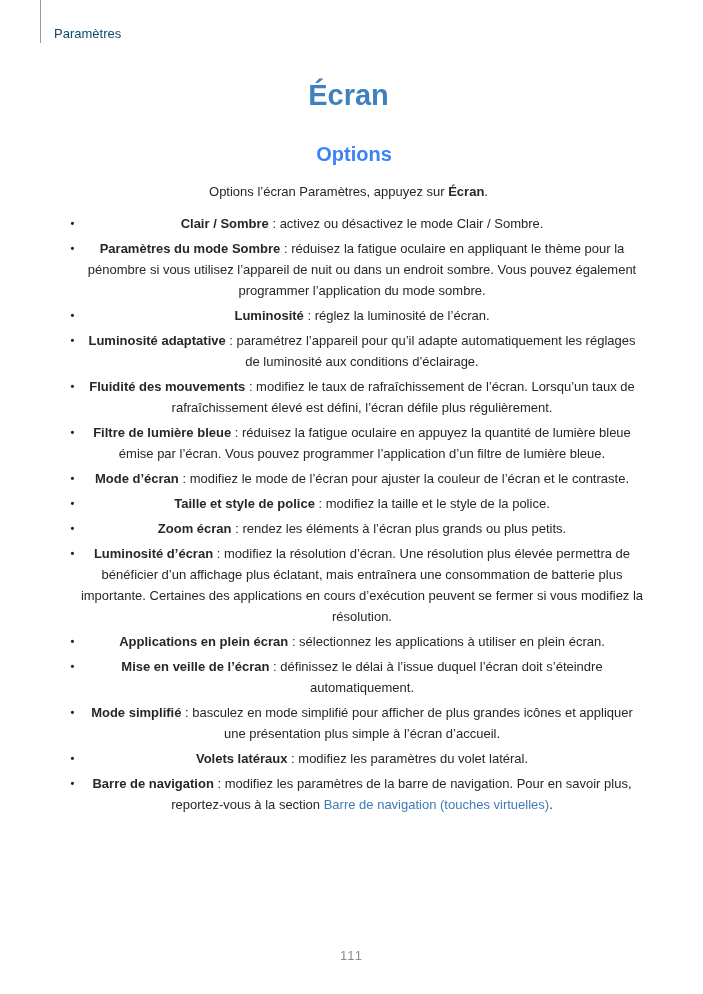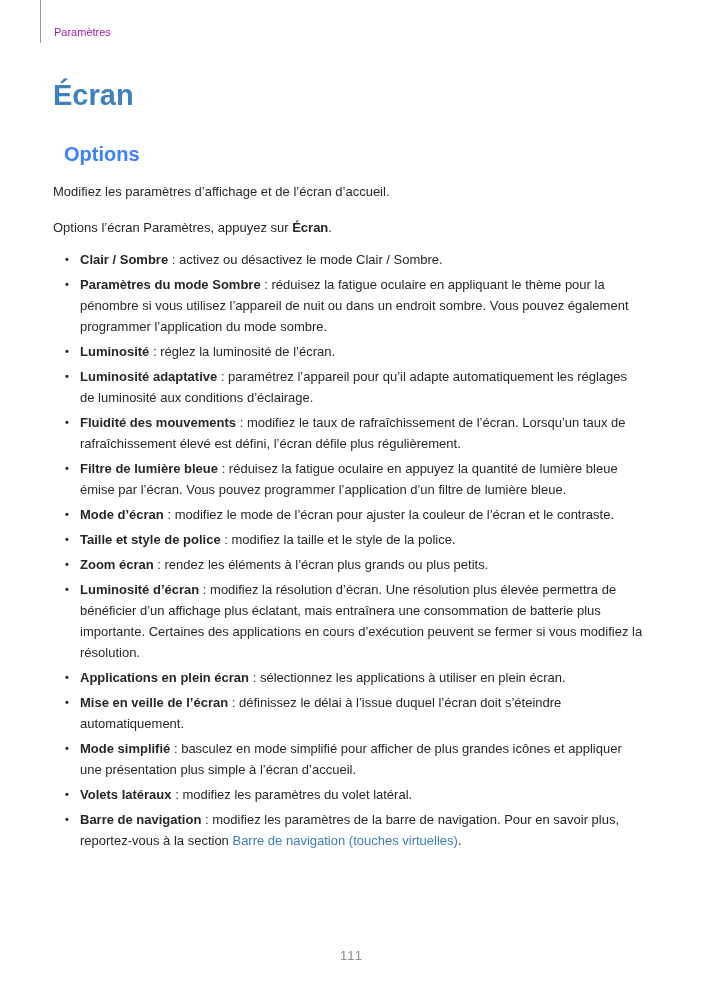--- a/index.html
+++ b/index.html
@@ -12,25 +12,26 @@
     color:#272727;
     -webkit-font-smoothing:antialiased;
   }
   .header-rule {
     position:absolute; left:40px; top:0;
     width:1px; height:43px;
     background:#9a9a9a;
   }
   .chapter {
     position:absolute; left:54px; top:26px;
-    font-size:11px; color:#a21caf;
+    font-size:13px; color:#0c4a6e;
   }
   .content {
     position:absolute; left:53px; top:80px;
     width:591px;
+    text-align:center;
   }
   .page-title {
     margin:0;
     font-size:29px; font-weight:700;
     color:#3f80bf;
     line-height:1.1;
   }
   .section-heading {
     margin:30px 0 0 11px;
     font-size:20px; font-weight:700;
@@ -86,21 +87,20 @@
 </head>
 <body>
 
 <div class="header-rule"></div>
 <div class="chapter">Paramètres</div>
 
 <div class="content">
   <h1 class="page-title">Écran</h1>
   <h2 class="section-heading">Options</h2>
 
-  <p class="intro-paragraph">Modifiez les paramètres d’affichage et de l’écran d’accueil.</p>
   <p class="intro-paragraph"><span>Options l’écran Paramètres, appuyez sur </span><span class="bullet-term">Écran</span><span>.</span></p>
 
   <ul class="option-list">
 
     <li class="bullet-item">
       <span class="bullet-marker">•</span>
       <span class="bullet-body"><span class="bullet-term">Clair / Sombre</span> <span>: activez ou désactivez le mode Clair / Sombre.</span></span>
     </li>
 
     <li class="bullet-item">

